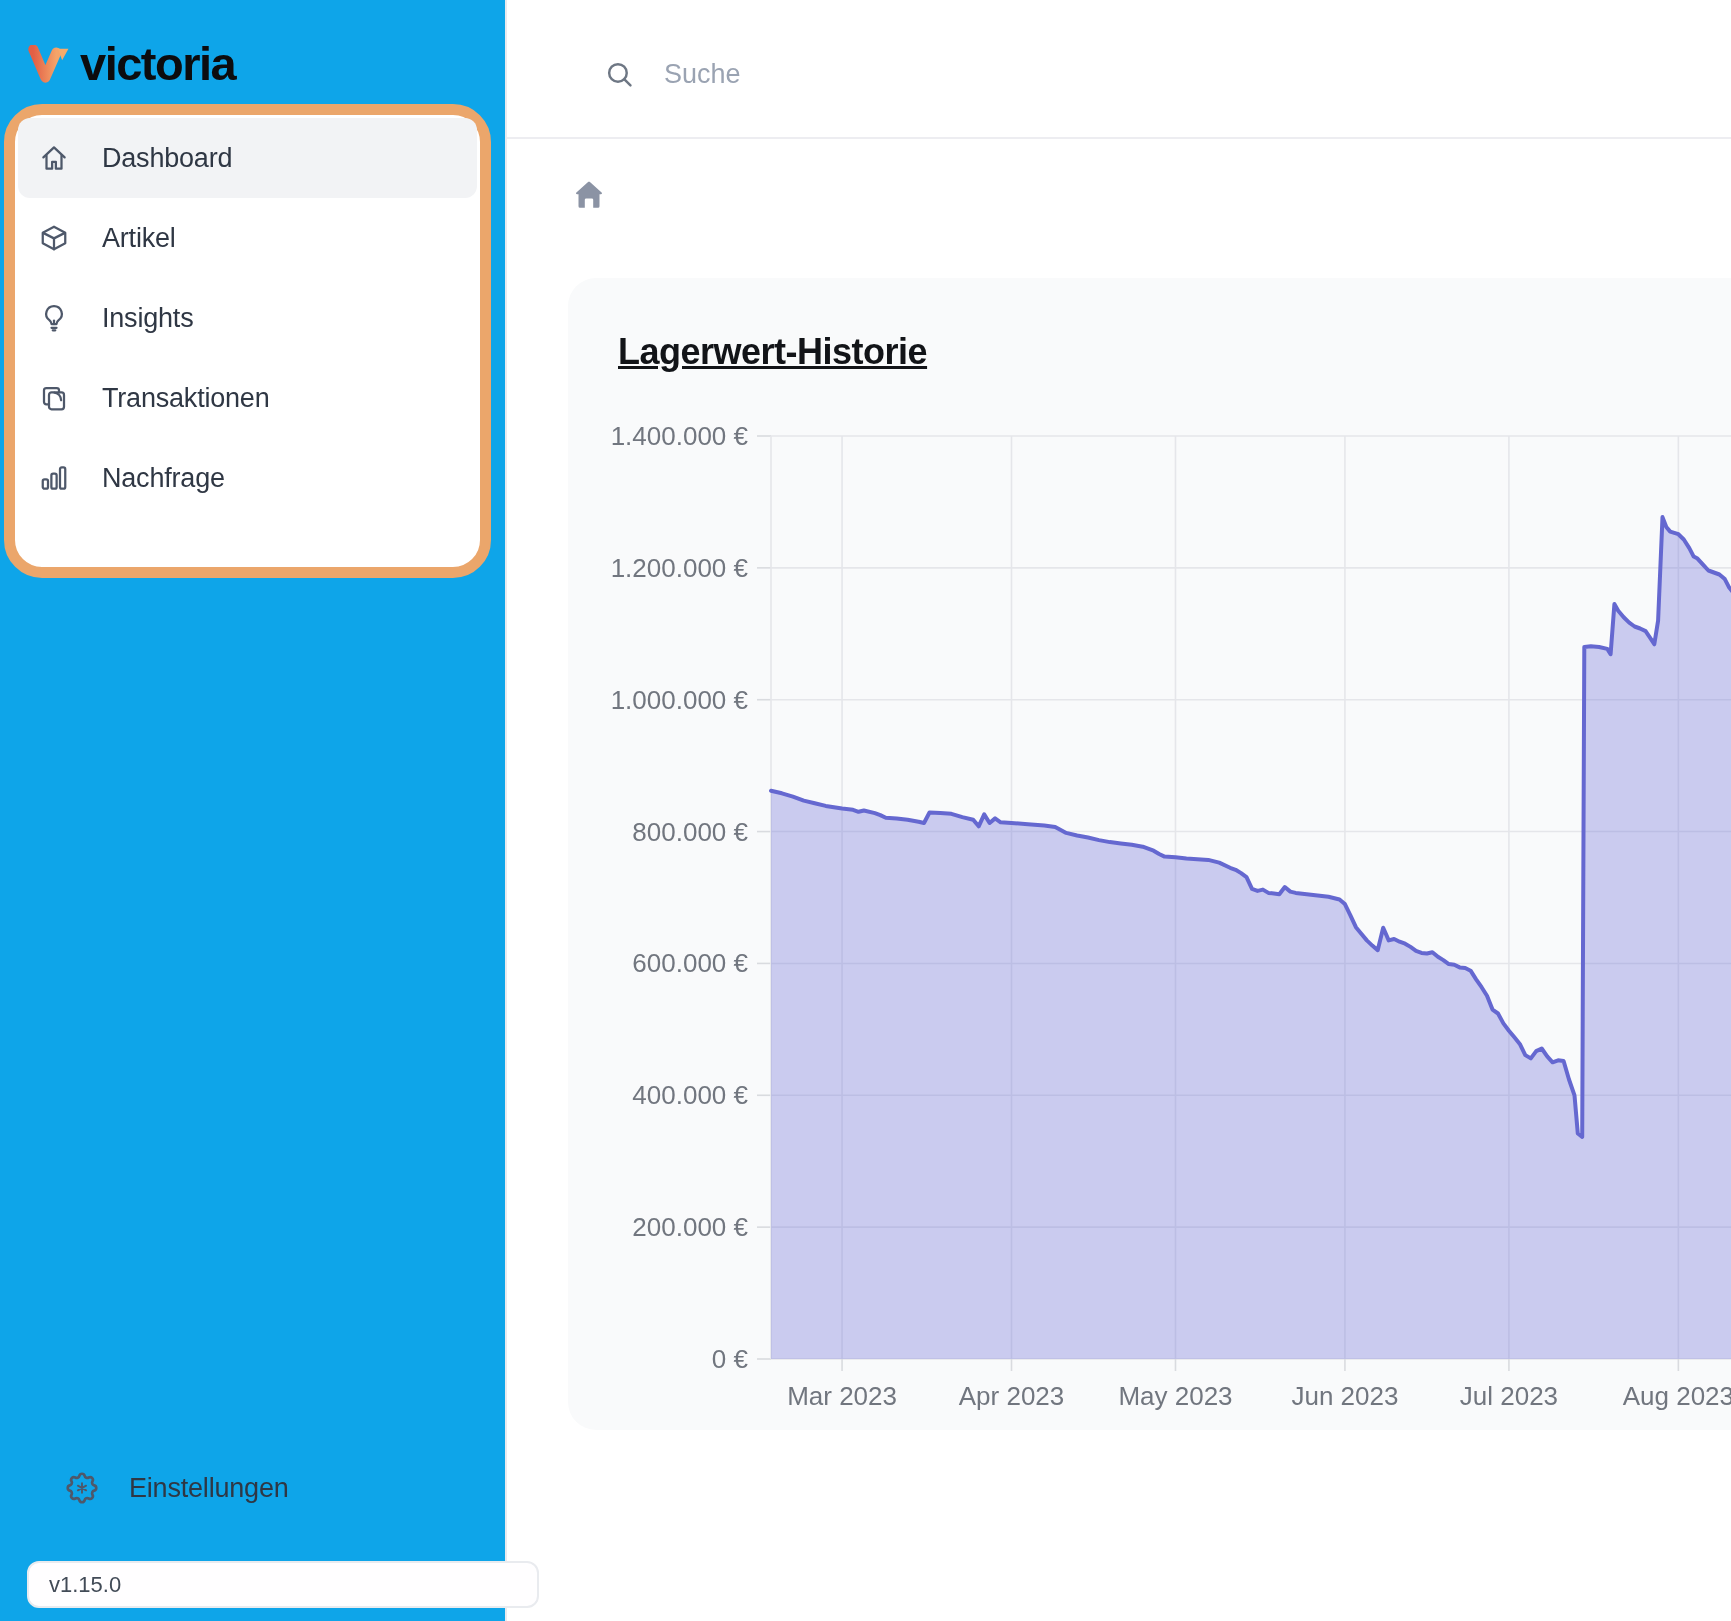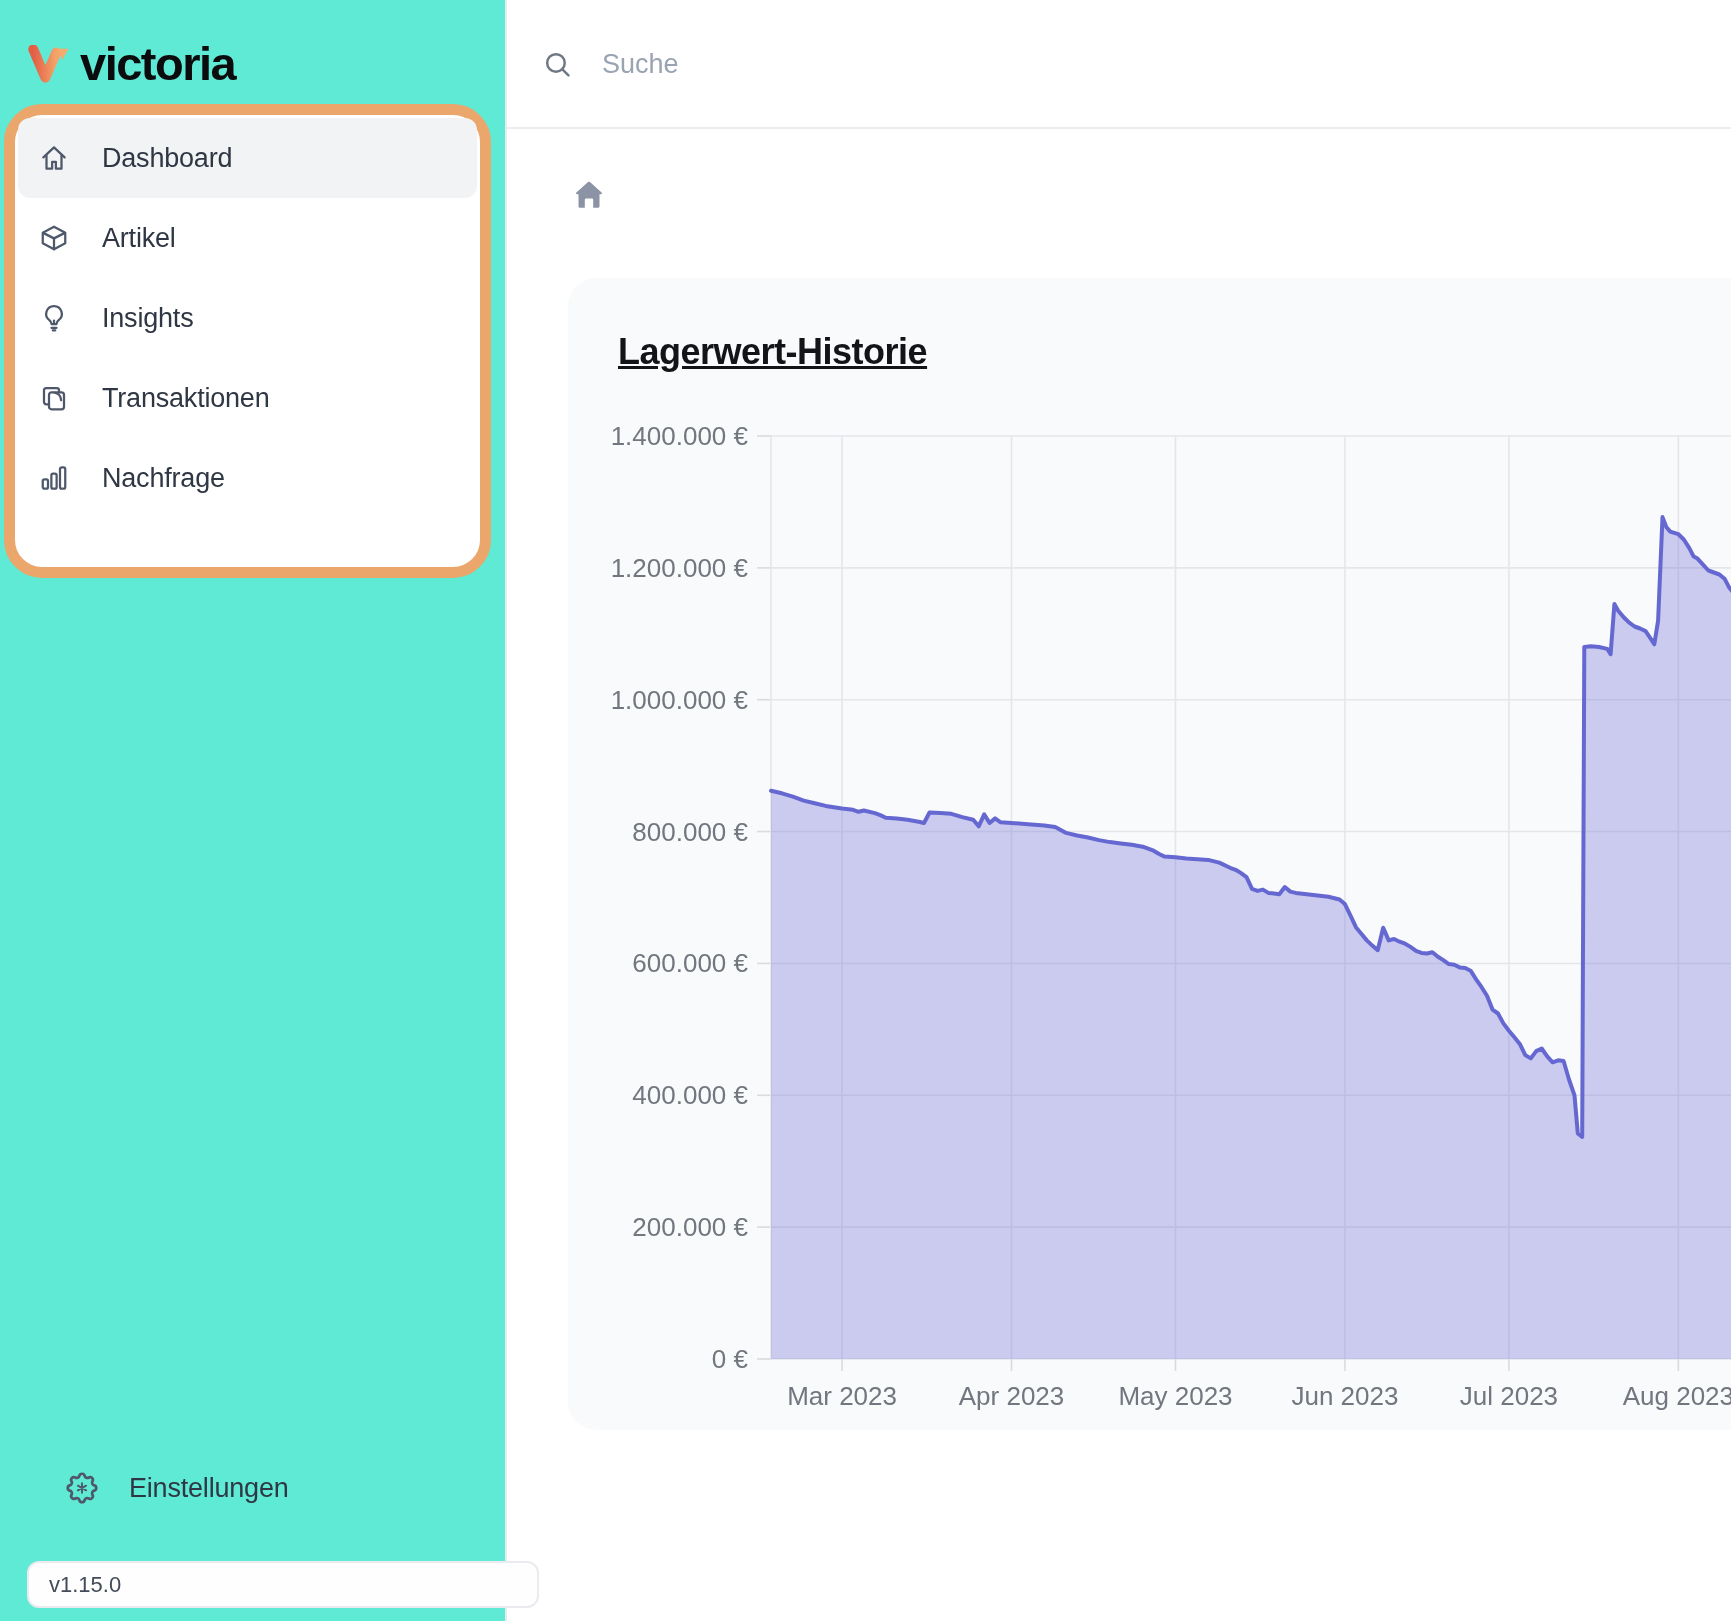--- a/index.html
+++ b/index.html
@@ -2,21 +2,21 @@
 <html><head>
 <meta charset="utf-8">
 <style>
   * { margin:0; padding:0; box-sizing:border-box; }
   html,body { width:1731px; height:1621px; overflow:hidden; background:#ffffff;
     font-family:"Liberation Sans", sans-serif; }
   body { position:relative; }
 
   
   .sidebar { position:absolute; left:0; top:0; width:507px; height:1621px;
-    background:#5eead4; border-right:2px solid #e9eaee;text-align:center; }
+    background:#0ea5e9; border-right:2px solid #e9eaee;text-align:center; }
   .logo { position:absolute; left:28px; top:36px; display:flex; align-items:center; gap:10px; }
   .logo-mark { width:42px; height:38px; }
   .logo-text { font-size:47px; font-weight:800; letter-spacing:-1.5px; color:#0c0c0e; }
 
   .nav-box { position:absolute; left:4px; top:104px; width:487px; height:474px;
     border:11px solid #eba66b; border-radius:38px; padding:3px 3px; background:#fff; }
   .nav-item { height:80px; display:flex; align-items:center; gap:33px;
     padding-left:21px; border-radius:12px; cursor:pointer; }
   .nav-item.active { background:#f2f3f5; }
   .nav-item .nicon { width:30px; height:30px; flex:0 0 30px; color:#4e586a; }
@@ -25,23 +25,23 @@
   .settings-row { position:absolute; left:0; top:1450px; width:432px; height:76px;
     display:flex; align-items:center; gap:28px; padding-left:63px; cursor:pointer; }
   .settings-row .nicon { width:38px; height:38px; color:#4e586a; }
 
   .version-badge { position:absolute; left:27px; top:1561px; width:512px; height:47px;
     border:2px solid #e9ebef; border-radius:12px; background:#fffeff;
     display:flex; align-items:center; padding-left:20px;
     font-size:22px; color:#424b57; }
 
   
-  .topbar { position:absolute; left:507px; top:2px; width:1224px; height:127px;
+  .topbar { position:absolute; left:507px; top:12px; width:1224px; height:127px;
     background:#fff; border-bottom:2px solid #ededf1;
-    display:flex; align-items:center; gap:29px; padding-left:35px; }
+    display:flex; align-items:center; gap:29px; padding-left:97px; }
   .search-icon { width:31px; height:31px; color:#6e7784; }
   .search-input { border:none; outline:none; background:transparent; width:600px;
     font-size:27px; color:#374151; font-family:"Liberation Sans", sans-serif; }
   .search-input::placeholder { color:#9aa3b2; }
 
   .breadcrumb-home { position:absolute; left:571px; top:177px; width:36px; height:36px;
     color:#8b93a4; cursor:pointer; }
 
   
   .chart-card { position:absolute; left:568px; top:278px; width:1400px; height:1152px;

